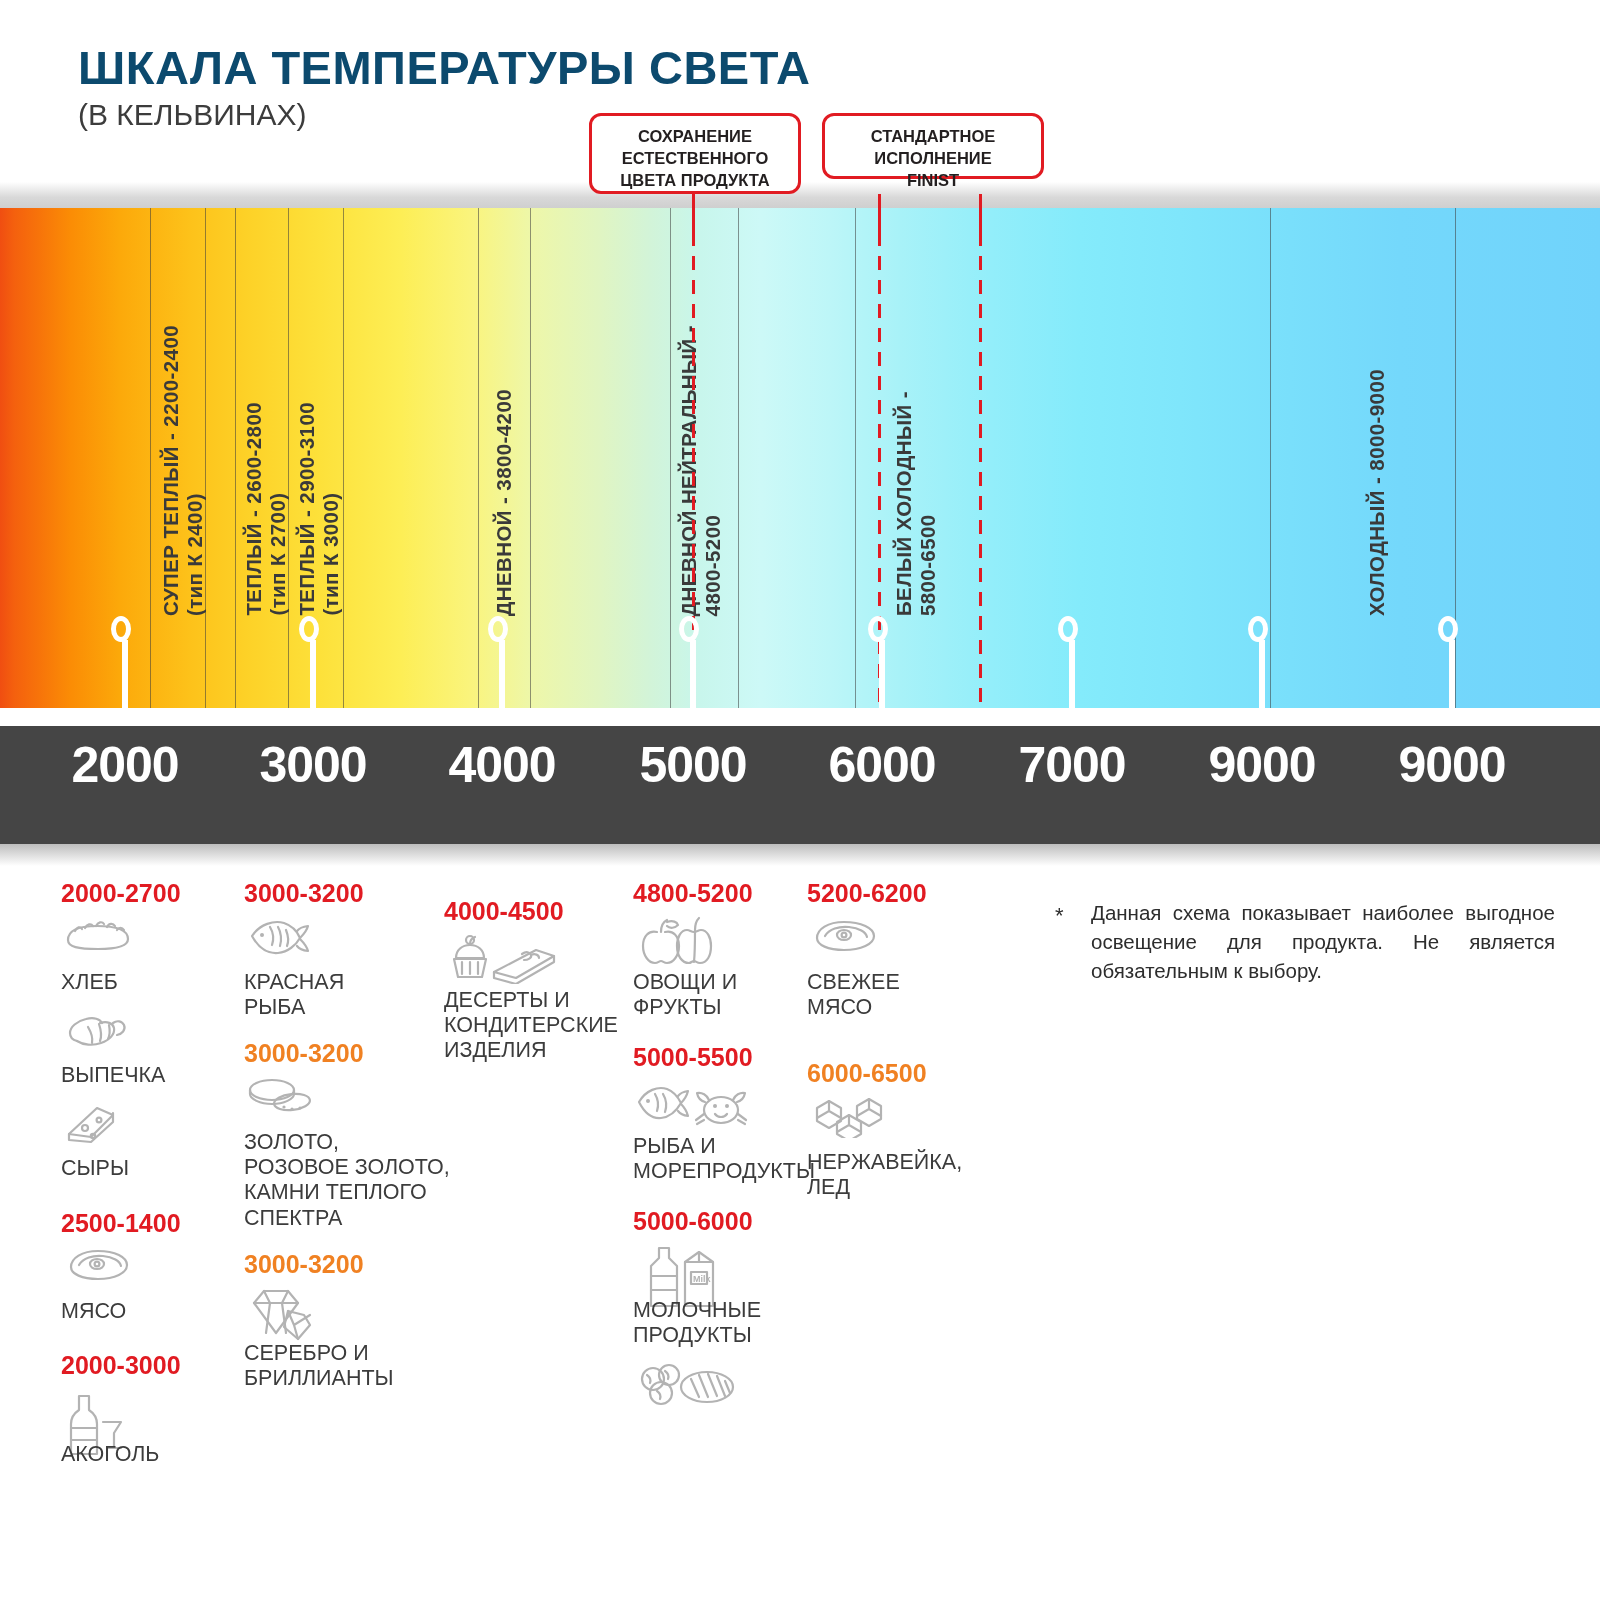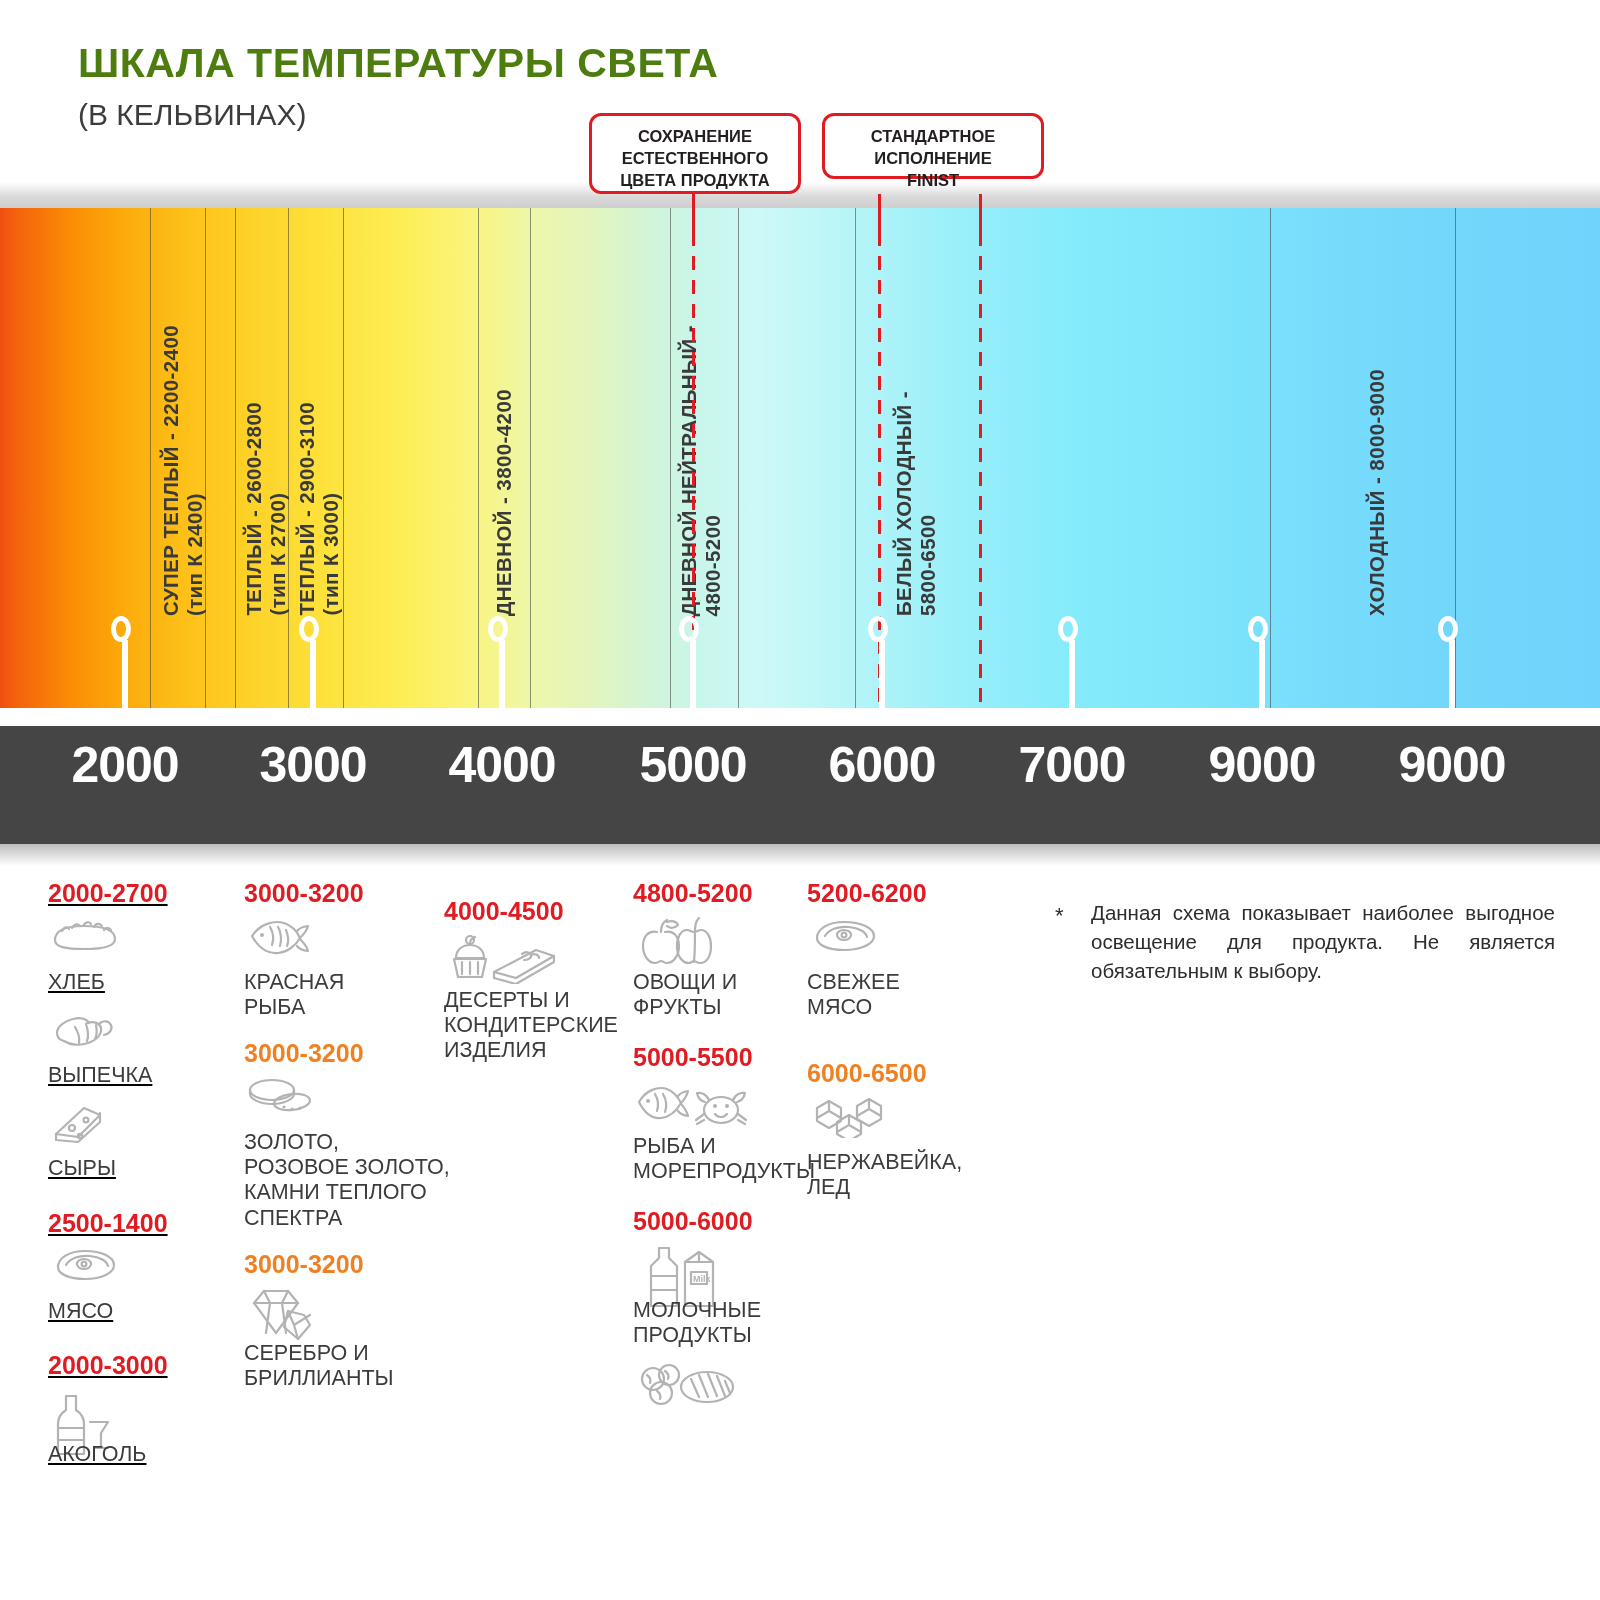--- a/index.html
+++ b/index.html
@@ -7,21 +7,21 @@
     width:1600px;height:1600px;
     background:#ffffff;
     font-family:"Liberation Sans", sans-serif;
     overflow:hidden;
     position:relative;
   }
   
   #header{position:absolute;left:0;top:0;width:1600px;height:200px;}
   #title{
     position:absolute;left:78px;top:40px;
-    font-size:41px;font-weight:bold;color:#4d7c0f;
+    font-size:47px;font-weight:bold;color:#0c4a6e;
     letter-spacing:0.5px;white-space:nowrap;
   }
   #subtitle{
     position:absolute;left:78px;top:98px;
     font-size:30px;color:#3c3c3c;white-space:nowrap;
   }
   
   .callout{
     position:absolute;
     border:3px solid #e11b22;border-radius:12px;
@@ -230,21 +230,21 @@
       <div class="tick" style="left: 1452px; top: 434px;">
         <div class="pin-circle"></div>
         <div class="pin-stem"></div>
         <div class="tick-label">9000</div>
       </div>
     </div>
   <div id="dark-shadow"></div>
 </div>
 
 <div id="legend">
-    <div class="col" style="left: 48px; width: 175px; text-decoration: underline;">
+    <div class="col" style="left: 61px; width: 175px;">
       <div class="group">
         <div class="range red">2000-2700</div>
         <div class="item">
           <div class="item-icon">
             <svg width="74" height="40" viewBox="0 0 74 40">
               <path fill="none" stroke="#b3b3b3" stroke-width="2.2" stroke-linecap="round" stroke-linejoin="round" d="M7 26c0-9 8-14 29-14s31 5 31 13c0 7-10 10-30 10S7 33 7 26z"></path>
               <path fill="none" stroke="#b3b3b3" stroke-width="2.2" stroke-linecap="round" stroke-linejoin="round" d="M14 17c2-4 5-5 7-2M24 14c2-4 6-5 8-2M35 12c2-4 6-5 8-2M46 13c2-4 6-4 8-1M56 16c2-3 5-3 7 0"></path>
             </svg>
           </div>
           <div class="item-label">ХЛЕБ</div>

